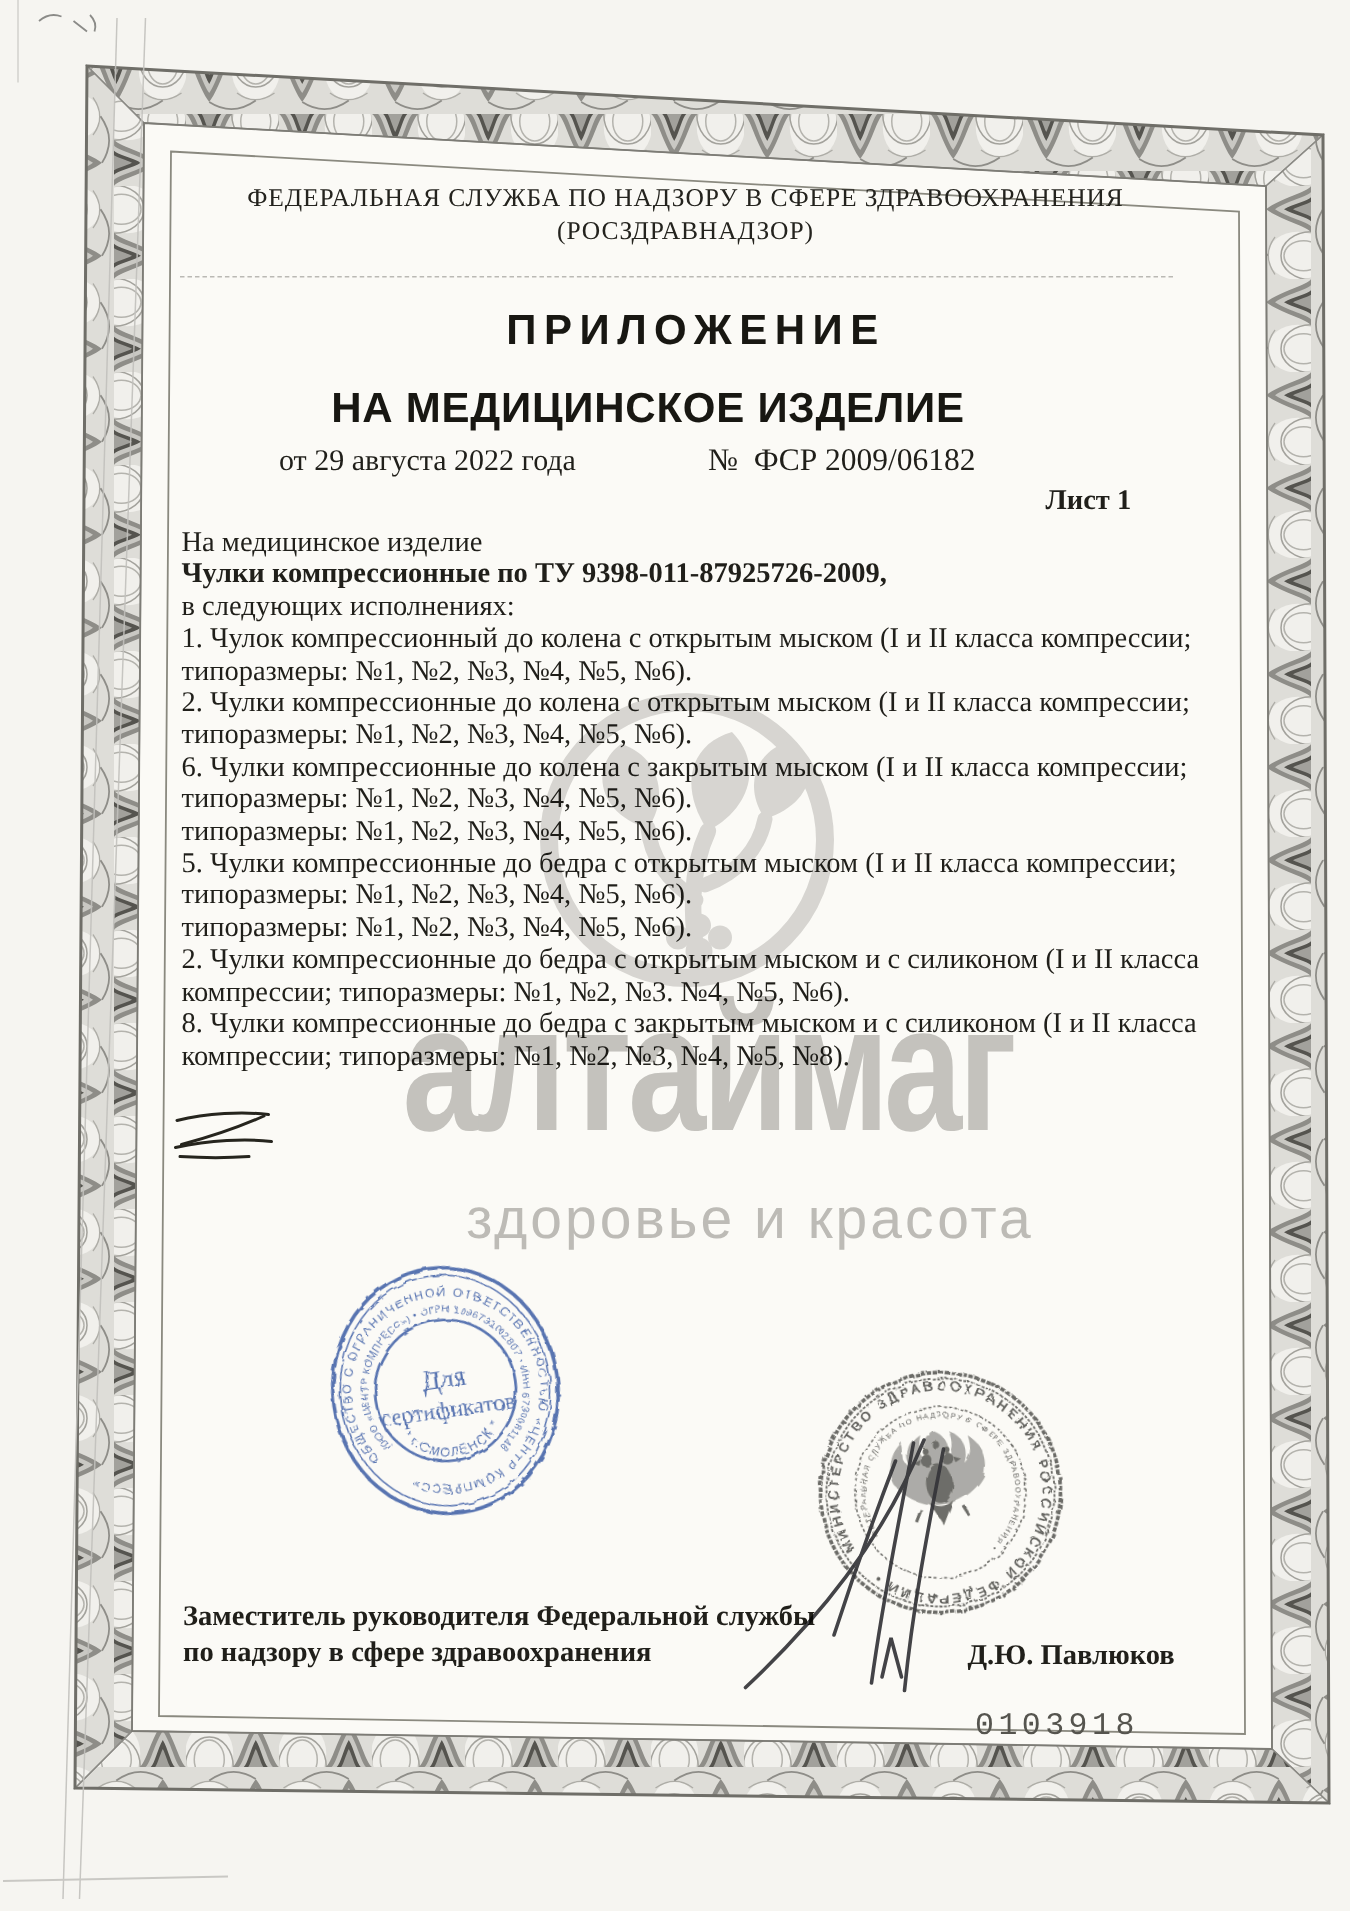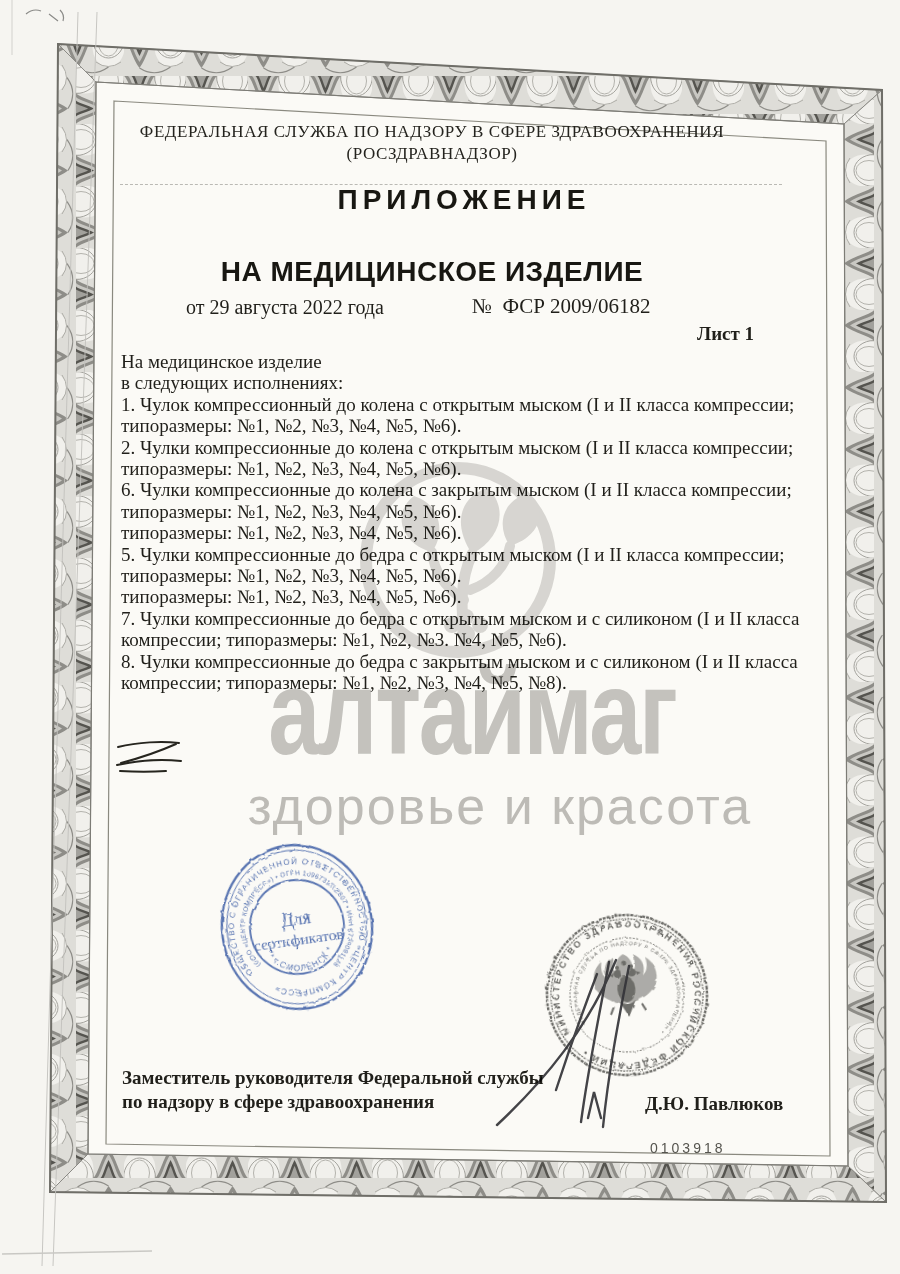--- a/index.html
+++ b/index.html
@@ -1,38 +1,38 @@
 <!DOCTYPE html>
 <html><head>
 <meta charset="utf-8">
 <style>
   html,body{margin:0;padding:0;background:#e9e8e4;}
   .page{position:relative;width:900px;height:1274px;background:#f6f5f1;overflow:hidden;
         font-family:"Liberation Serif",serif;color:#201f1a;}
   .layer{position:absolute;left:0;top:0;width:900px;height:1274px;}
   .abs{position:absolute;}
   .ctr{text-align:center;}
-  .hdr{font-size:17px;letter-spacing:.6px;color:#24231e;}
+  .hdr{font-size:17px;letter-spacing:.6px;color:#24231e;padding-left:25px;}
   .ttl{font-family:"Liberation Sans",sans-serif;font-weight:bold;font-size:28px;color:#181712;}
   .ttl1{letter-spacing:5px;}
   .ttl23{letter-spacing:.5px;}
   .bold{font-weight:bold;}
   .pre{white-space:pre;}
   .meta{font-size:20px;font-weight:normal;}
   .bodytxt{font-size:19px;line-height:21.4px;white-space:nowrap;}
   .sig{font-size:19px;font-weight:bold;line-height:24px;}
-  .serial{font-family:Liberation Sans, sans-serif;font-size:14px;
+  .serial{font-family:Liberation Mono, monospace;font-size:21px;
           letter-spacing:3px;color:#55544e;}
   .rule-dashed{border-top:1px dashed #a5a49e;opacity:.75;height:0;}
   .wm{mix-blend-mode:multiply;pointer-events:none;}
   .wm-brand{font-family:"Liberation Sans",sans-serif;font-weight:bold;font-size:120px;
             letter-spacing:-3px;color:#bdbcba;transform:scaleX(.78);transform-origin:center;
             line-height:1;opacity:.85;}
-  .wm-tag{font-family:"Liberation Sans",sans-serif;font-size:52px;letter-spacing:2px;
-          color:#b9b8b6;opacity:.9;}
+  .wm-tag{font-family:"Liberation Sans",sans-serif;font-size:38px;letter-spacing:2px;
+          color:#b9b8b6;opacity:.9;margin-top:16px;}
 </style>
 </head>
 <body>
 
 <div class="page">
 
   <svg class="layer" viewBox="0 0 900 1274">
     <defs>
       <g id="tile">
         <rect width="62" height="38" fill="#deddd8"></rect>
@@ -67,41 +67,42 @@
     <path d="M58,44 L882,90 L886,1202 L50,1192 Z" fill="none" stroke="#6f6e68" stroke-width="2"></path>
     <path d="M96,82 L844,124 L848,1166 L88,1154 Z" fill="none" stroke="#7d7c76" stroke-width="1.2"></path>
     <path d="M114,101 L826,141 L830,1156 L106,1144 Z" fill="none" stroke="#8a897f" stroke-width="1.2"></path>
   </svg>
 
   <div class="abs hdr ctr" style="left:92px;top:122px;width:680px;">ФЕДЕРАЛЬНАЯ СЛУЖБА ПО НАДЗОРУ В СФЕРЕ ЗДРАВООХРАНЕНИЯ</div>
   <div class="abs hdr ctr" style="left:92px;top:144px;width:680px;">(РОСЗДРАВНАДЗОР)</div>
 
   <div class="abs rule-dashed" style="left:120px;top:184px;width:662px;"></div>
 
-  <div class="abs ttl ttl1 ctr" style="left:92px;top:184px;width:680px;padding-left:32px;">ПРИЛОЖЕНИЕ</div>
+  <div class="abs ttl ttl1 ctr" style="left:92px;top:204px;width:680px;padding-left:32px;">ПРИЛОЖЕНИЕ</div>
   <div class="abs ttl ttl23 ctr" style="left:92px;top:256px;width:680px;">НА МЕДИЦИНСКОЕ ИЗДЕЛИЕ</div>
 
   <div class="abs meta" style="left:186px;top:296px;">от 29 августа 2022 года</div>
   <div class="abs meta pre" style="left:472px;top:294px;font-size:21px;">№  ФСР 2009/06182</div>
   <div class="abs bold" style="left:697px;top:323px;font-size:19px;text-align:center;">Лист 1</div>
 
   <div class="abs bodytxt" style="left:121px;top:351px;width:676px;">
     <div>На медицинское изделие</div>
+    <div class="bold">Чулки компрессионные по ТУ 9398-011-87925726-2009,</div>
     <div>в следующих исполнениях:</div>
     <div>1. Чулок компрессионный до колена с открытым мыском (I и II класса компрессии;</div>
     <div>типоразмеры: №1, №2, №3, №4, №5, №6).</div>
     <div>2. Чулки компрессионные до колена с открытым мыском (I и II класса компрессии;</div>
     <div>типоразмеры: №1, №2, №3, №4, №5, №6).</div>
     <div>6. Чулки компрессионные до колена с закрытым мыском (I и II класса компрессии;</div>
     <div>типоразмеры: №1, №2, №3, №4, №5, №6).</div>
     <div>типоразмеры: №1, №2, №3, №4, №5, №6).</div>
     <div>5. Чулки компрессионные до бедра с открытым мыском (I и II класса компрессии;</div>
     <div>типоразмеры: №1, №2, №3, №4, №5, №6).</div>
     <div>типоразмеры: №1, №2, №3, №4, №5, №6).</div>
-    <div>7. Чулки компрессионные до бедра с открытым мыском и с силиконом (I и II класса</div>
+    <div>2. Чулки компрессионные до бедра с открытым мыском и с силиконом (I и II класса</div>
     <div>компрессии; типоразмеры: №1, №2, №3. №4, №5, №6).</div>
     <div>8. Чулки компрессионные до бедра с закрытым мыском и с силиконом (I и II класса</div>
     <div>компрессии; типоразмеры: №1, №2, №3, №4, №5, №8).</div>
   </div>
 
   <div class="abs sig" style="left:122px;top:1066px;">
     <div>Заместитель руководителя Федеральной службы</div>
     <div>по надзору в сфере здравоохранения</div>
   </div>
   <div class="abs sig" style="left:645px;top:1092px;">Д.Ю. Павлюков</div>

